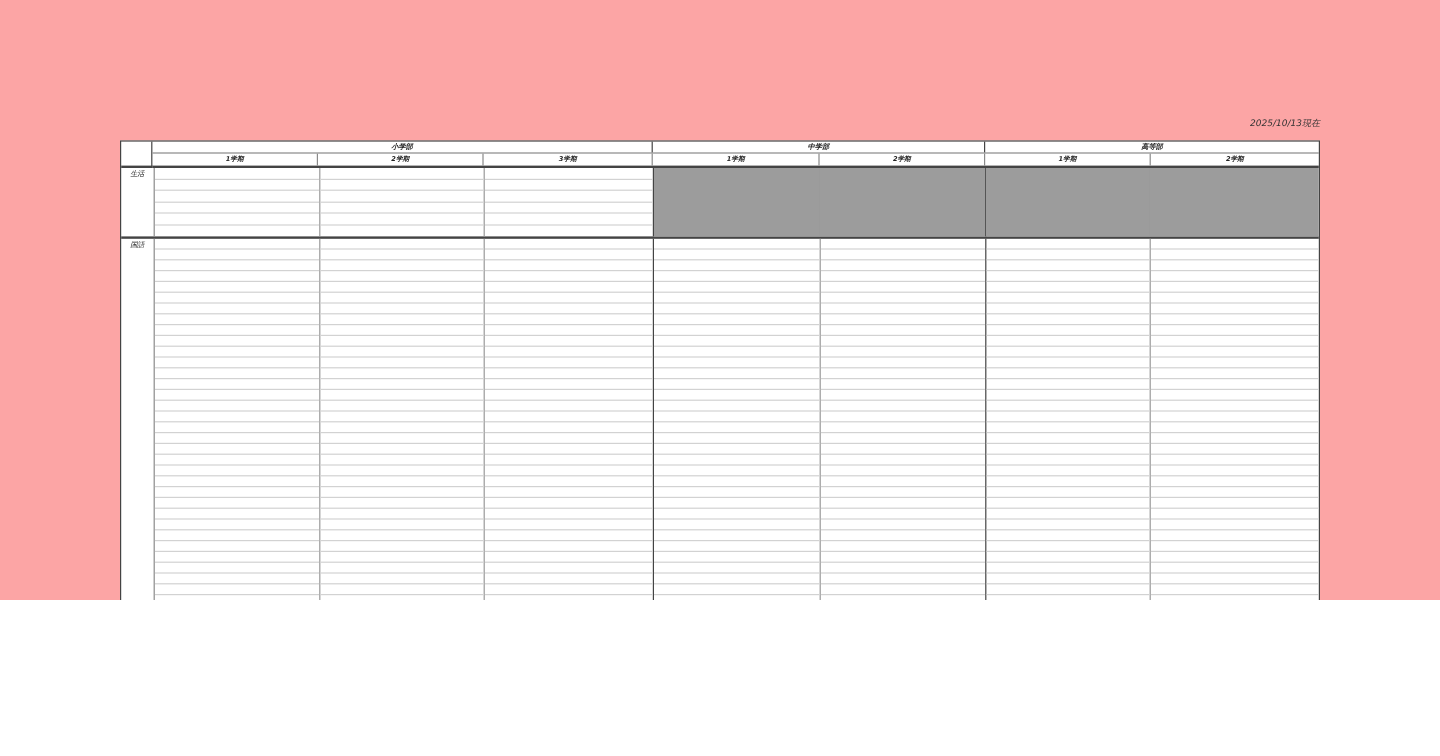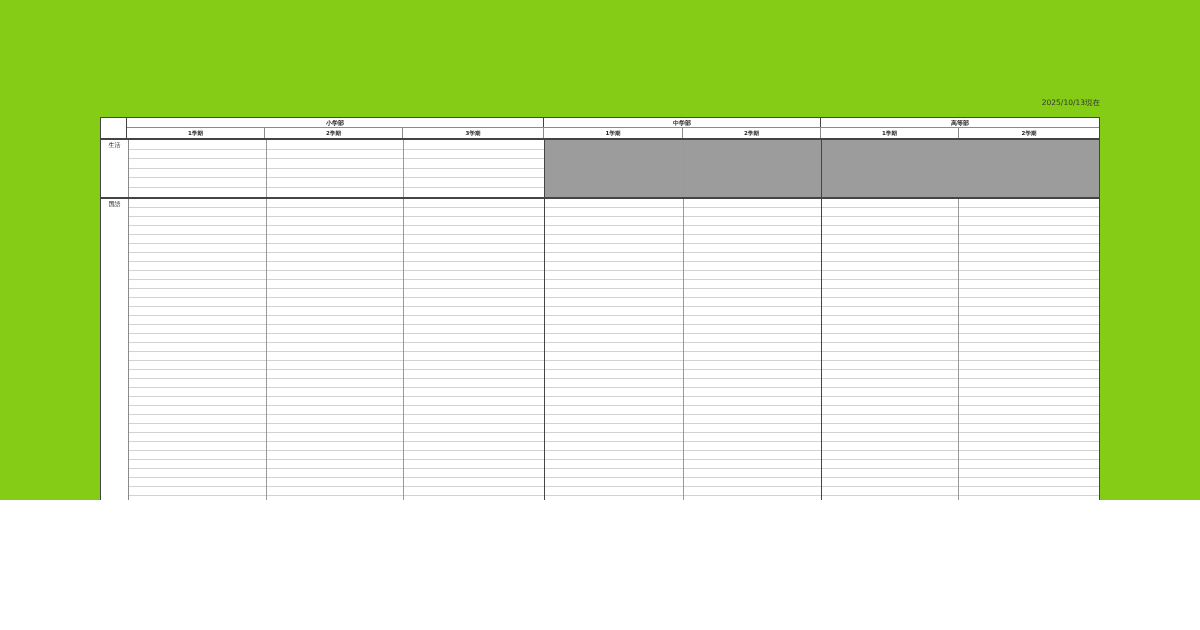--- a/index.html
+++ b/index.html
@@ -1,17 +1,17 @@
 <!DOCTYPE html>
 <html style="--link: #0563C1; --disabled: #9c9c9c;"><head>
 <meta charset="utf-8">
 <style>
   html,body{margin:0;padding:0;background:#ffffff;}
-  .page{position:relative;width:1200px;height:500px;background:#84cc16;overflow:hidden;
-        font-family:"DejaVu Sans","Liberation Sans",sans-serif;color:#222;}
+  .page{position:relative;width:1200px;height:500px;background:#fca5a5;overflow:hidden;
+        font-family:"DejaVu Sans","Liberation Sans",sans-serif;color:#222;font-style:italic;}
   .date{position:absolute;top:98px;right:100px;font-size:7.5px;color:#333;letter-spacing:0;}
   .table{position:absolute;left:100px;top:117px;width:1000px;border:1px solid #444;
          box-sizing:border-box;background:#fff;}
   .thead{display:flex;}
   .corner{width:28px;box-sizing:border-box;border-right:1px solid #444;border-bottom:2px solid #444;}
   .head-right{flex:1;}
   .dept-row{display:flex;height:9px;border-bottom:1px solid #8a8a8a;}
   .dept-cell{box-sizing:border-box;border-right:1px solid #444;text-align:center;
              font-size:6px;font-weight:bold;line-height:9px;overflow:hidden;}
   .dept-cell:last-child{border-right:none;}

